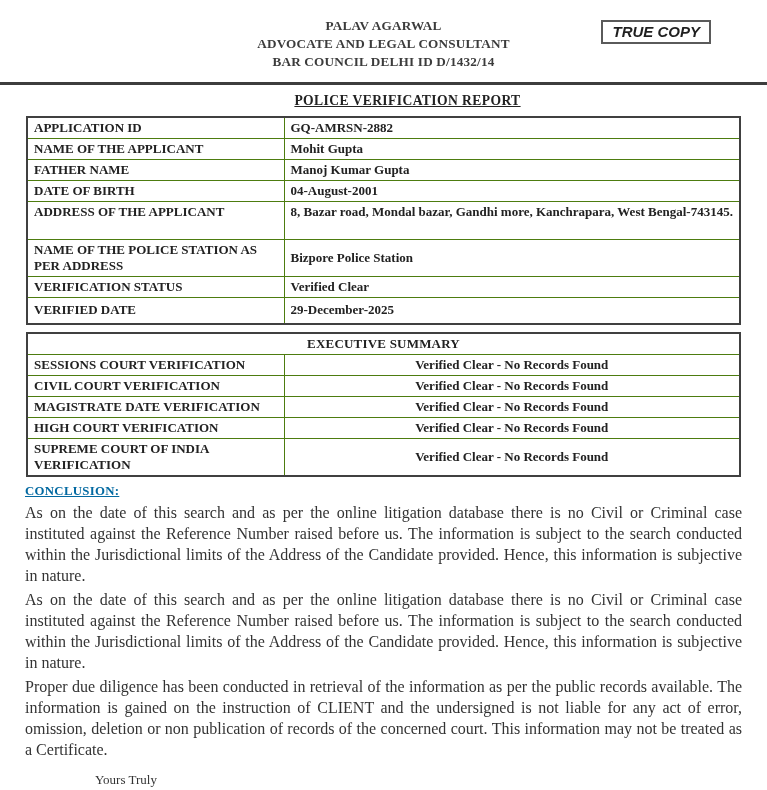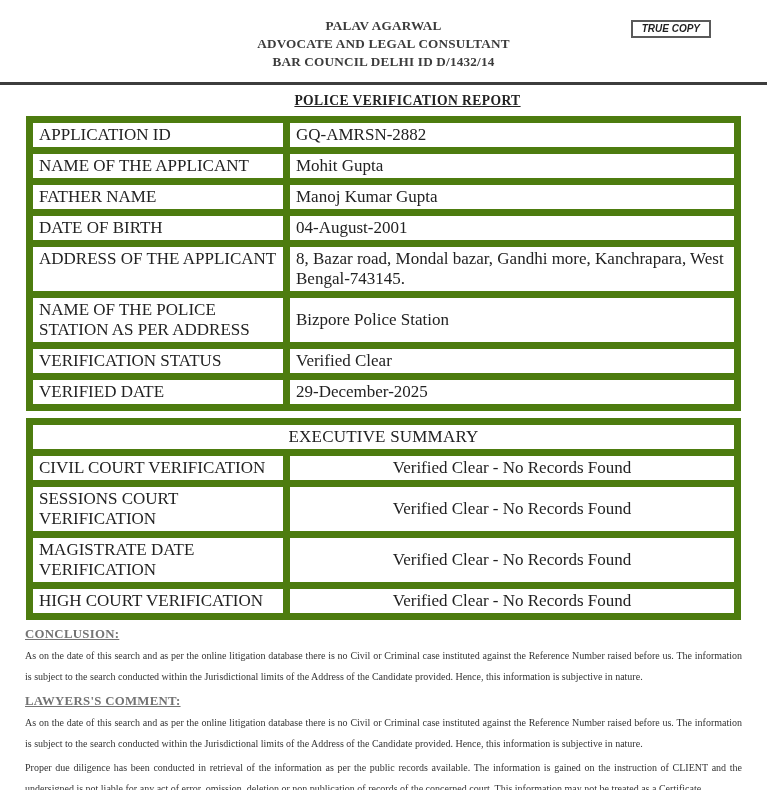--- a/index.html
+++ b/index.html
@@ -15,61 +15,61 @@
   }
   
   .letterhead { padding-top:17px; text-align:center; line-height:18px; }
   .letterhead div { font-weight:bold; font-size:13.2px; color:#3c3c3c; letter-spacing:.2px; }
   .truecopy {
     position:absolute; top:20px; right:56px;
     border:2px solid #5a5a5a;
     padding:1px 9px 2px 9px;
     font-family:"Liberation Sans", sans-serif;
     font-weight:bold; font-style:italic;
-    font-size:10px; color:#1f1f1f;
+    font-size:15px; color:#1f1f1f;
     background:#fff;
   }
   .toprule { margin-top:11px; height:3px; background:#3d3d3d; width:100%; }
   .report-title {
     margin-top:8px; text-align:center;
     font-weight:bold; font-size:13.6px; color:#222;
     text-decoration:underline; letter-spacing:.4px;padding-left:48px;
   }
   
   .doc-table {
     width:715px; margin:7px auto 0 auto;
     border-collapse:collapse; table-layout:fixed;
     border:2px solid #404040;
   }
   .doc-table td, .doc-table th {
-    border:7px solid #4d7c0f;
-    font-size:17px; font-weight:normal; color:#222;
+    border:1px solid #4d7c0f;
+    font-size:13px; font-weight:bold; color:#222;
     padding:2px 6px; vertical-align:middle;
     overflow:hidden;
   }
   .col-label { width:257px; }
   .row-std   { height:21px; }
   .row-addr  { height:38px; }
   .row-addr td { vertical-align:top; padding-top:2px; }
   .row-ps    { height:32px; }
   .row-vdate { height:26px;margin-left:24px; }
   .exec-table { }
   .exec-table .exec-head { text-align:center; height:20px; letter-spacing:.2px; }
   .exec-table .exec-row  { height:19.5px; }
   .exec-table .exec-val  { text-align:center; }
   
   .section { width:717px; margin:0 auto; }
   .section-heading {
     margin-top:7px;
-    font-weight:bold; font-size:12.8px; color:#737373;
+    font-weight:bold; font-size:12.8px; color:#0369a1;
     text-decoration:underline; letter-spacing:.3px;
   }
   .section-body {
     margin-top:3px;
-    font-size:10px; line-height:21px; color:#333;
+    font-size:16px; line-height:21px; color:#333;
     text-align:justify;
   }
   
   .salutation { margin:12px 0 0 95px; font-size:13px; color:#333; }
   .sig-wrap { margin:2px 0 0 42px; height:52px; }
 </style>
 </head>
 <body>
 
 <div class="page">
@@ -130,45 +130,48 @@
   <table class="doc-table exec-table">
     <colgroup>
         <col class="col-label">
         <col>
       </colgroup>
     <tbody>
       <tr>
         <td class="exec-head" colspan="2">EXECUTIVE SUMMARY</td>
       </tr>
       <tr class="exec-row">
-        <td>CIVIL COURT VERIFICATION</td>
+        <td>SESSIONS COURT VERIFICATION</td>
         <td class="exec-val">Verified Clear - No Records Found</td>
       </tr>
       <tr class="exec-row">
-        <td>SESSIONS COURT VERIFICATION</td>
+        <td>CIVIL COURT VERIFICATION</td>
         <td class="exec-val">Verified Clear - No Records Found</td>
       </tr>
       <tr class="exec-row">
         <td>MAGISTRATE DATE VERIFICATION</td>
         <td class="exec-val">Verified Clear - No Records Found</td>
       </tr>
       <tr class="exec-row">
         <td>HIGH COURT VERIFICATION</td>
+        <td class="exec-val">Verified Clear - No Records Found</td>
+      </tr>
+      <tr class="exec-row">
+        <td>SUPREME COURT OF INDIA VERIFICATION</td>
         <td class="exec-val">Verified Clear - No Records Found</td>
       </tr>
     </tbody>
   </table>
 
   <div class="section">
     <div class="section-heading">CONCLUSION:</div>
     <div class="section-body">As on the date of this search and as per the online litigation database there is no Civil or Criminal case instituted against the Reference Number raised before us. The information is subject to the search conducted within the Jurisdictional limits of the Address of the Candidate provided. Hence, this information is subjective in nature.</div>
   </div>
 
   <div class="section">
-    <div class="section-heading">LAWYERS'S COMMENT:</div>
     <div class="section-body">As on the date of this search and as per the online litigation database there is no Civil or Criminal case instituted against the Reference Number raised before us. The information is subject to the search conducted within the Jurisdictional limits of the Address of the Candidate provided. Hence, this information is subjective in nature.</div>
   </div>
 
   <div class="section">
     <div class="section-body">Proper due diligence has been conducted in retrieval of the information as per the public records available. The information is gained on the instruction of CLIENT and the undersigned is not liable for any act of error, omission, deletion or non publication of records of the concerned court. This information may not be treated as a Certificate.</div>
   </div>
 
   <div class="salutation">Yours Truly</div>
 
   <div class="sig-wrap">

